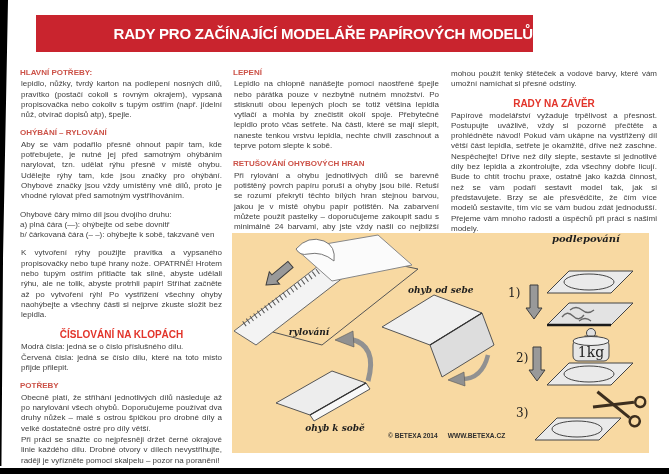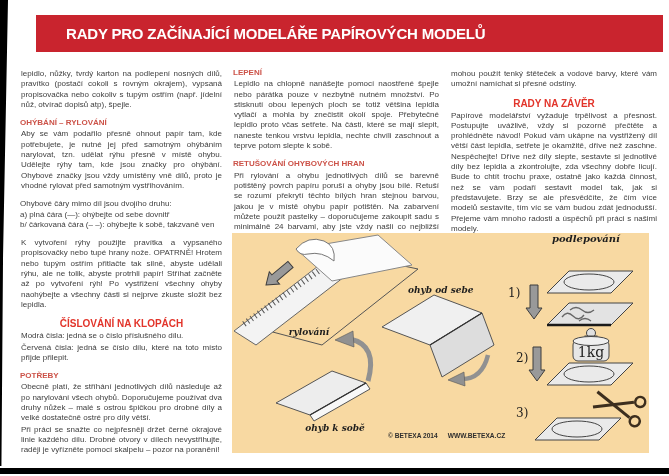--- a/index.html
+++ b/index.html
@@ -1,22 +1,22 @@
 <!DOCTYPE html>
 <html><head>
 <meta charset="utf-8">
 <style>
   html,body{margin:0;padding:0;background:#ffffff;}
   .stage{position:relative;width:669px;height:476px;background:#ffffff;overflow:hidden;
          font-family:"Liberation Sans",sans-serif;}
   .scan-left{position:absolute;left:0;top:0;width:8px;height:466px;background:#000;
              clip-path:polygon(0 0,100% 0,38% 55%,18% 100%,0 100%);}
   .scan-bottom{position:absolute;left:0;top:468px;width:669px;height:6px;background:#000;}
-  .title-band{position:absolute;left:36px;top:15px;width:627px;height:37px;background:#c9242e;
-              display:flex;align-items:center;}
+  .title-band{position:absolute;left:36px;top:15px;width:497px;height:37px;background:#c9242e;
+              display:flex;align-items:center;justify-content:flex-end;}
   .title{color:#ffffff;font-weight:bold;font-size:15px;padding-left:30px;letter-spacing:-0.2px;}
   .col{position:absolute;top:68px;font-size:8px;line-height:10.3px;color:#404040;text-align:justify;}
   .col1{left:20px;width:203px;}
   .col2{left:233px;width:207px;}
   .col3{left:450px;width:208px;}
   .col p{margin:1px;}
   .sect{margin-bottom:8px;}
   .h-minor{color:#cc5248;font-weight:bold;text-align:left;}
   .h-major{color:#e2342a;font-weight:bold;font-size:10px;line-height:12px;text-align:center;margin-bottom:1px;}
   .line{text-align:left;}
@@ -36,20 +36,21 @@
 
   <div class="scan-left"></div>
   <div class="scan-bottom"></div>
 
   <div class="title-band">
     <span class="title">RADY PRO ZAČÍNAJÍCÍ MODELÁŘE PAPÍROVÝCH MODELŮ</span>
   </div>
 
   <div class="col col1">
     <div class="sect">
+      <div class="h-minor">HLAVNÍ POTŘEBY:</div>
       <p>lepidlo, nůžky, tvrdý karton na podlepení nosných dílů, pravítko (postačí cokoli s rovným okrajem), vypsaná propisovačka nebo cokoliv s tupým ostřím (např. jídelní nůž, otvírač dopisů atp), špejle.</p>
     </div>
     <div class="sect">
       <div class="h-minor">OHÝBÁNÍ – RYLOVÁNÍ</div>
       <p>Aby se vám podařilo přesně ohnout papír tam, kde potřebujete, je nutné jej před samotným ohýbáním narylovat, tzn. udělat rýhu přesně v místě ohybu. Udělejte rýhy tam, kde jsou značky pro ohýbání. Ohybové značky jsou vždy umístěny vně dílů, proto je vhodné rylovat před samotným vystřihováním.</p>
     </div>
     <div class="sect">
       <div class="line">Ohybové čáry mimo díl jsou dvojího druhu:</div>
       <div class="line">a) plná čára (—): ohýbejte od sebe dovnitř</div>
       <div class="line">b/ čárkovaná čára (– –): ohýbejte k sobě, takzvaně ven</div>

